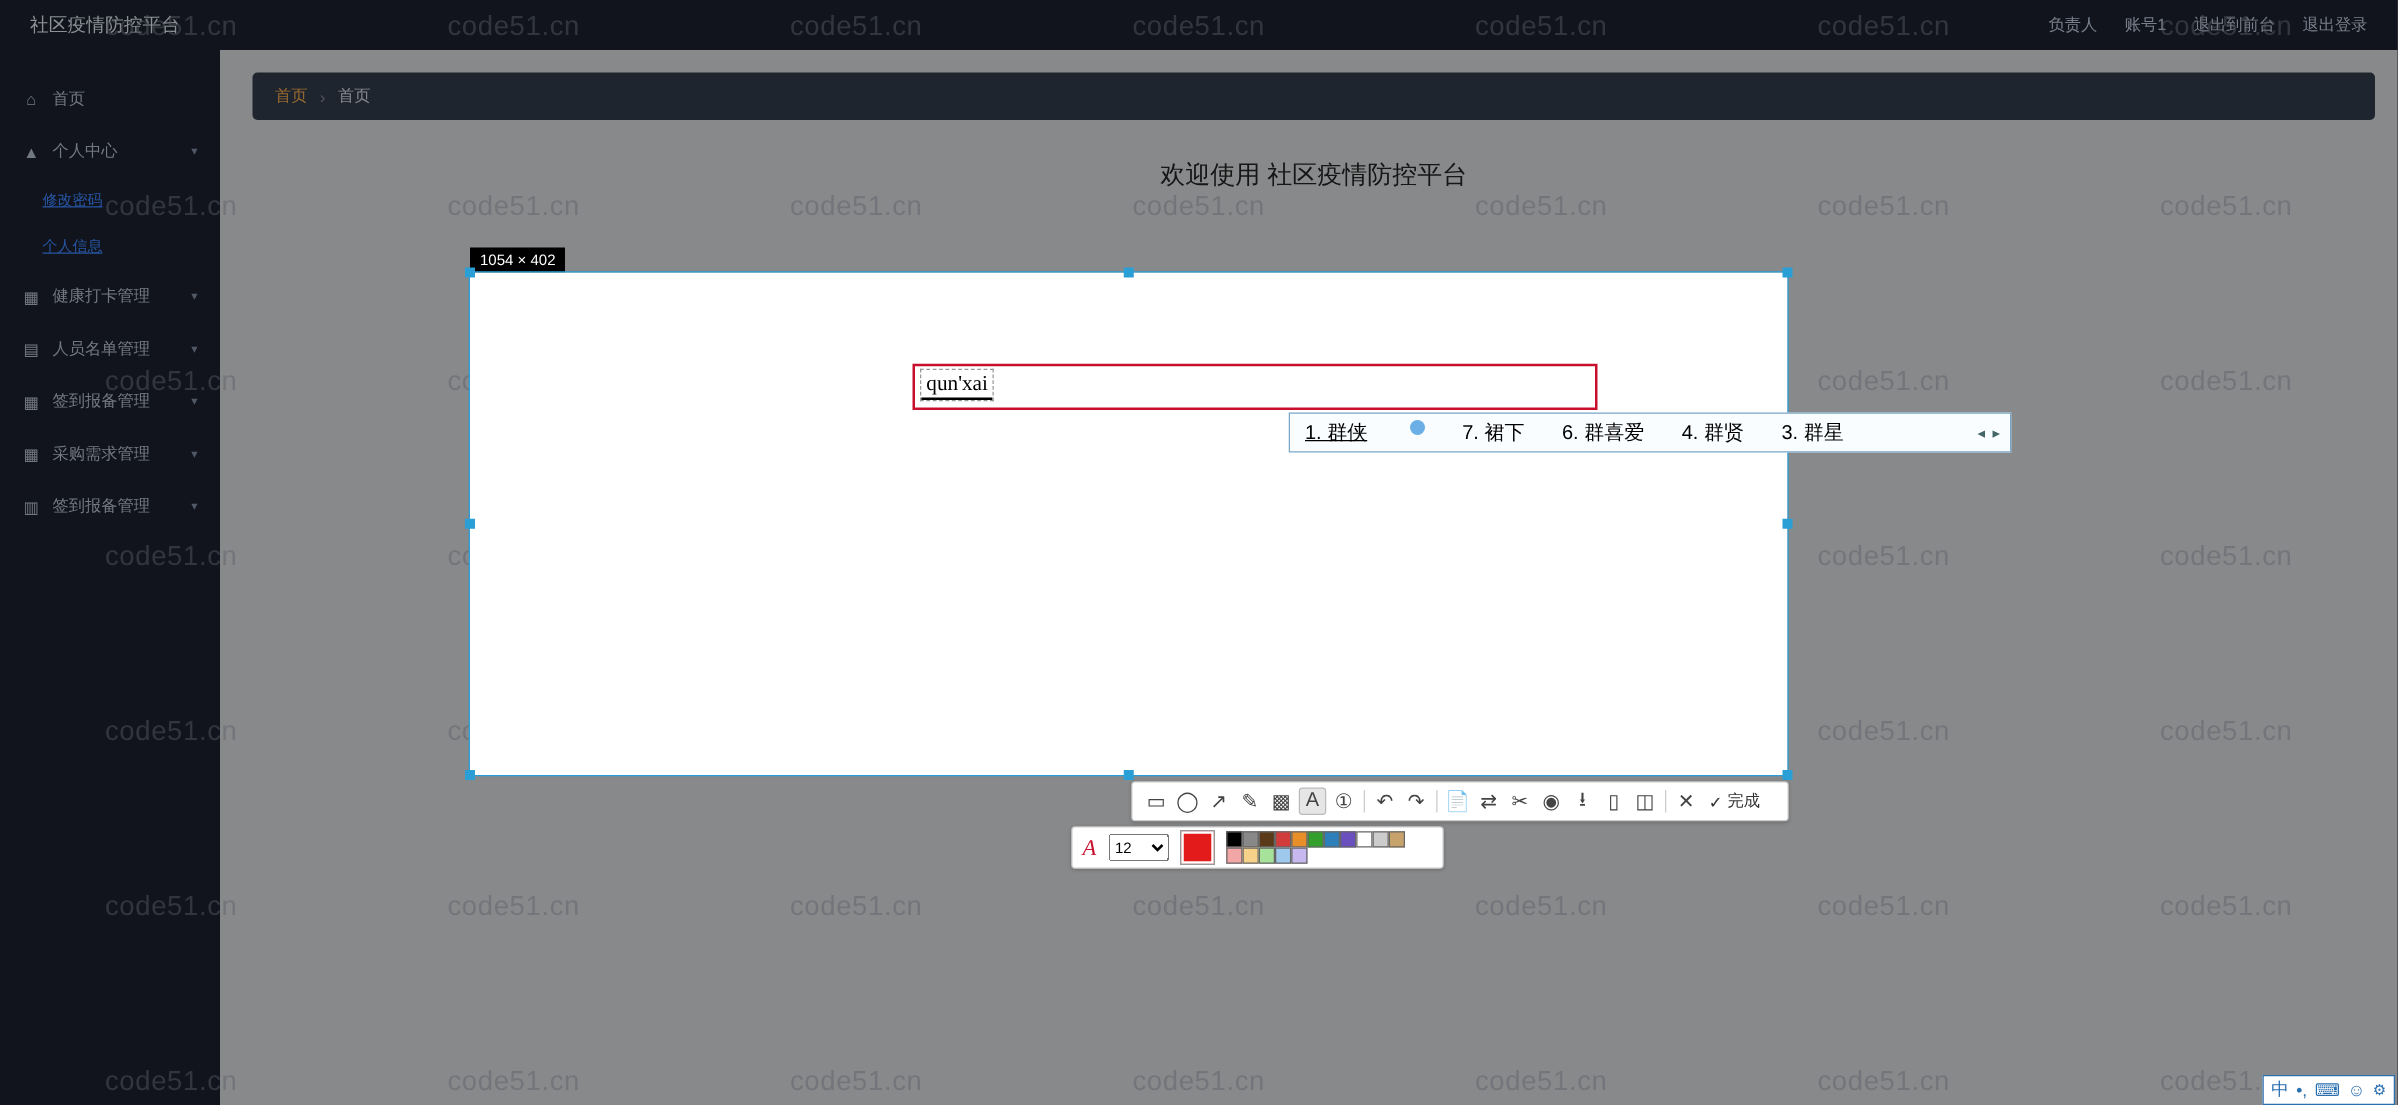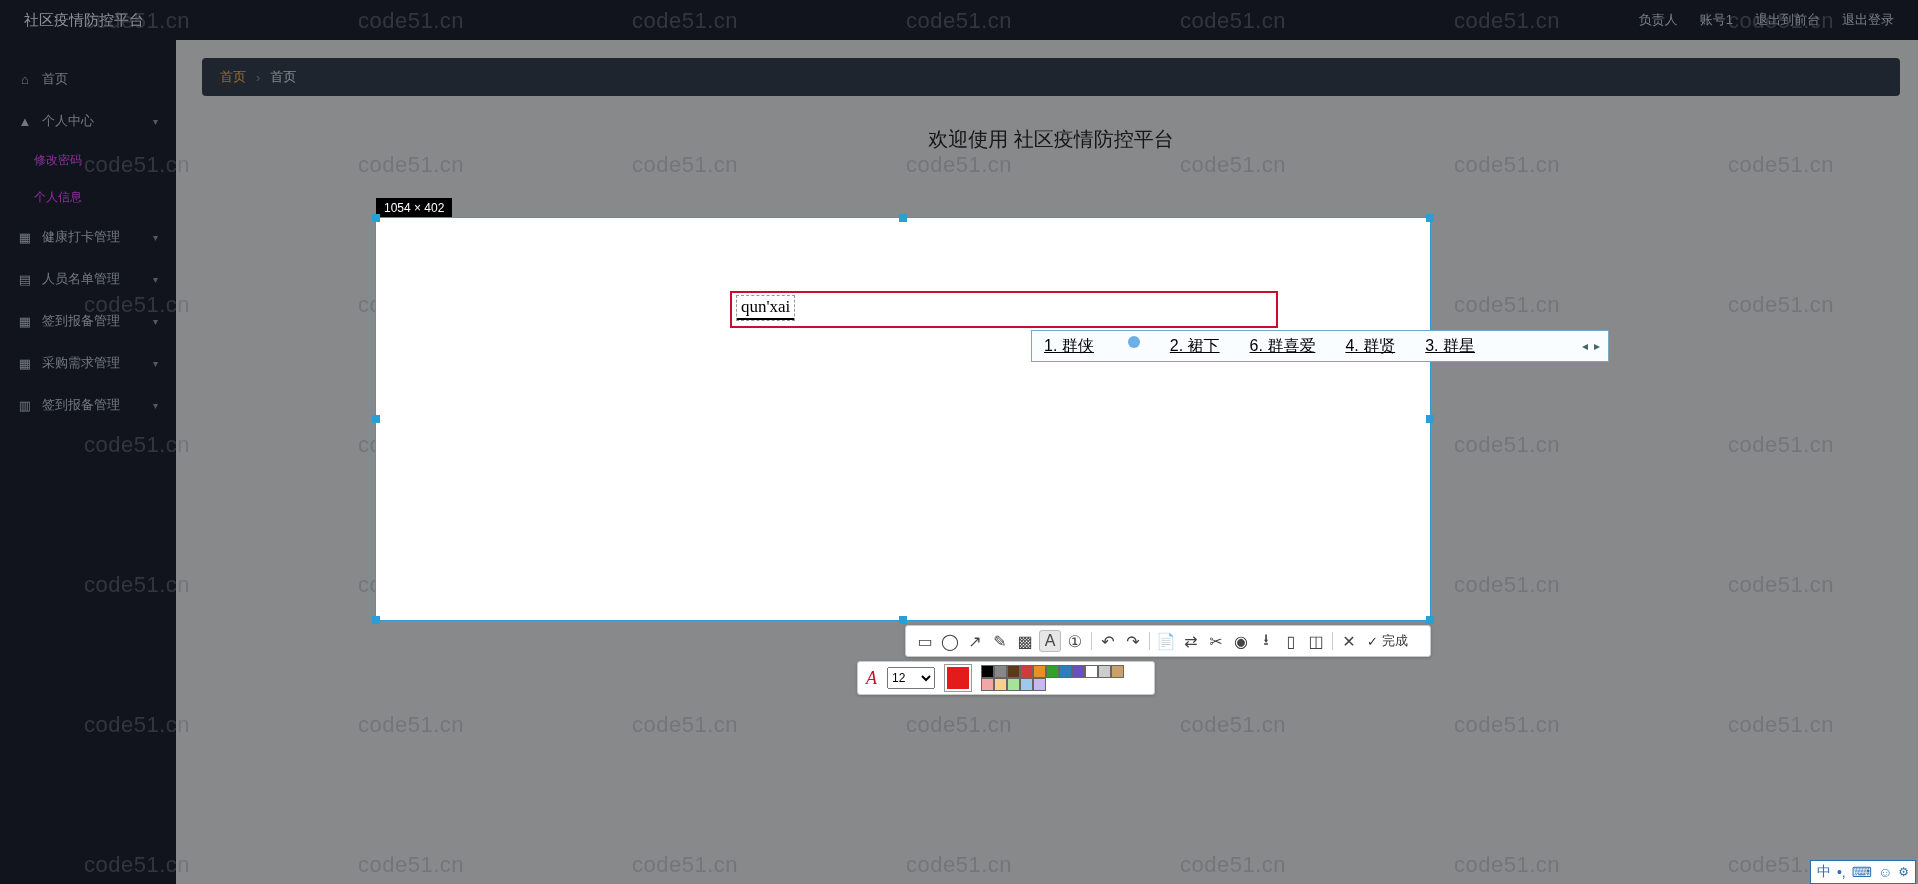--- a/index.html
+++ b/index.html
@@ -9,21 +9,21 @@
 
 .header { position: absolute; top: 0; left: 0; right: 0; height: 40px; background: #1a1f2b; color: #c7cfe2; display: flex; align-items: center; padding: 0 24px; font-size: 15px; }
 .header .title { color: #d6dbe6; font-weight: 500; }
 .header .right { margin-left: auto; display: flex; gap: 22px; font-size: 13px; color: #b7c0d3; justify-content: center; }
 .header .right span { cursor: pointer; }
 
 
 .sidebar { position: absolute; top: 40px; left: 0; width: 176px; bottom: 0; background: #1a1f2b; color: #aeb6c6; padding-top: 18px; }
 .side-item { display: flex; align-items: center; gap: 10px; padding: 12px 18px; font-size: 13px; cursor: pointer; position: relative; }
 .side-item .chev { margin-left: auto; font-size: 10px; color: #7d879c; }
-.side-sub { padding: 10px 18px 10px 34px; font-size: 12px; color: #d946ef; cursor: pointer; }
+.side-sub { padding: 10px 18px 10px 34px; font-size: 12px; color: #3b82f6; cursor: pointer; text-decoration: underline; }
 .ico { width: 14px; height: 14px; display: inline-flex; align-items: center; justify-content: center; }
 
 
 .main { position: absolute; top: 40px; left: 176px; right: 0; bottom: 0; background: #cfd1d3; padding: 18px 18px 0 26px; }
 .breadcrumb { background: #303946; color: #c7cfd9; border-radius: 4px; padding: 10px 18px; font-size: 13px; display: flex; gap: 10px; align-items: center; }
 .breadcrumb .bc-home { color: #e7a04a; }
 .breadcrumb .sep { color: #7a828e; }
 .welcome { text-align: center; margin-top: 30px; font-size: 20px; color: #222; }
 
 
@@ -44,21 +44,21 @@
 
 
 .redbox { position: absolute; top: 73px; left: 339px; width: 548px; height: 37px; border: 2px solid #c8102e; margin-left: 15px; }
 .redbox-inner { position: absolute; top: 3px; left: 5px; font-size: 17px; font-family: "SimSun", serif; color: #000; padding: 1px 4px; border-bottom: 2px solid #000; outline: 1px dashed #999; }
 
 
 .bigred { position: absolute; top: 145px; left: 360px; font-size: 30px; color: #e11; font-family: "SimSun", serif; letter-spacing: 2px; white-space: nowrap; }
 
 
 .ime { position: absolute; top: 112px; left: 655px; width: 578px; height: 32px; border: 1px solid #7aa6c6; background: #fafdff; display: flex; align-items: center; font-family: "SimSun", serif; font-size: 16px; }
-.ime .cands { display: flex; gap: 30px; padding-left: 12px; text-decoration: underline; }
+.ime .cands { display: flex; gap: 30px; padding-left: 12px; }
 .ime .cand { white-space: nowrap; }
 .ime .cand.sel { text-decoration: underline; }
 .ime .cloud { width: 12px; height: 12px; margin-left: 4px; background: #6ab0e6; border-radius: 50%; display: inline-block; }
 .ime .pager { margin-left: auto; display: flex; gap: 6px; padding-right: 8px; color: #466; font-size: 12px; }
 .ime .pager span { cursor: pointer; }
 
 
 .toolbar { position: absolute; top: 625px; left: 905px; width: 526px; height: 32px; background: #fff; border: 1px solid #c9c9c9; border-radius: 3px; display: flex; align-items: center; gap: 3px; padding: 0 8px; box-shadow: 0 1px 3px rgba(0,0,0,0.2); }
 .tb-btn { width: 22px; height: 22px; display: flex; align-items: center; justify-content: center; cursor: pointer; color: #444; border-radius: 3px; }
 .tb-btn.active { background: #e6e6e6; border: 1px solid #bbb; }
@@ -220,21 +220,21 @@
     <div class="handle h-br"></div>
 
     <div class="redbox">
       <span class="redbox-inner">qun'xai</span>
     </div>
 
     <div class="ime">
       <div class="cands" id="ime-cands">
           <span class="cand sel">1. 群侠</span>
           <span class="cloud"></span>
-          <span class="cand">2. 裙下</span>
+          <span class="cand">7. 裙下</span>
           <span class="cand">6. 群喜爱</span>
           <span class="cand">4. 群贤</span>
           <span class="cand">3. 群星</span>
         </div>
       <div class="pager">
         <span>◂</span>
         <span>▸</span>
       </div>
     </div>
 

